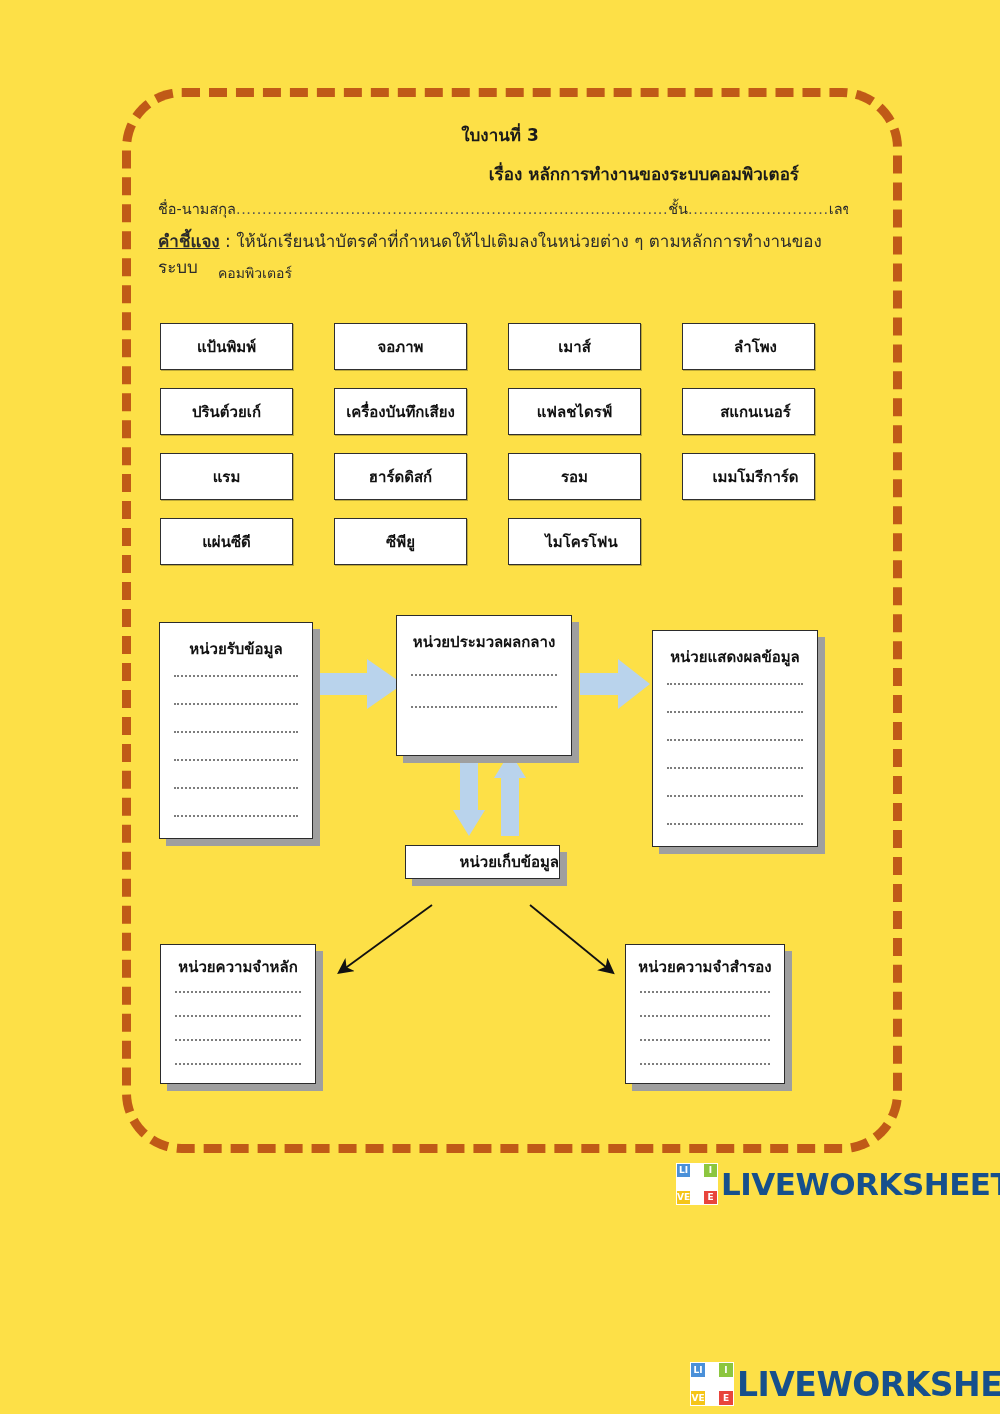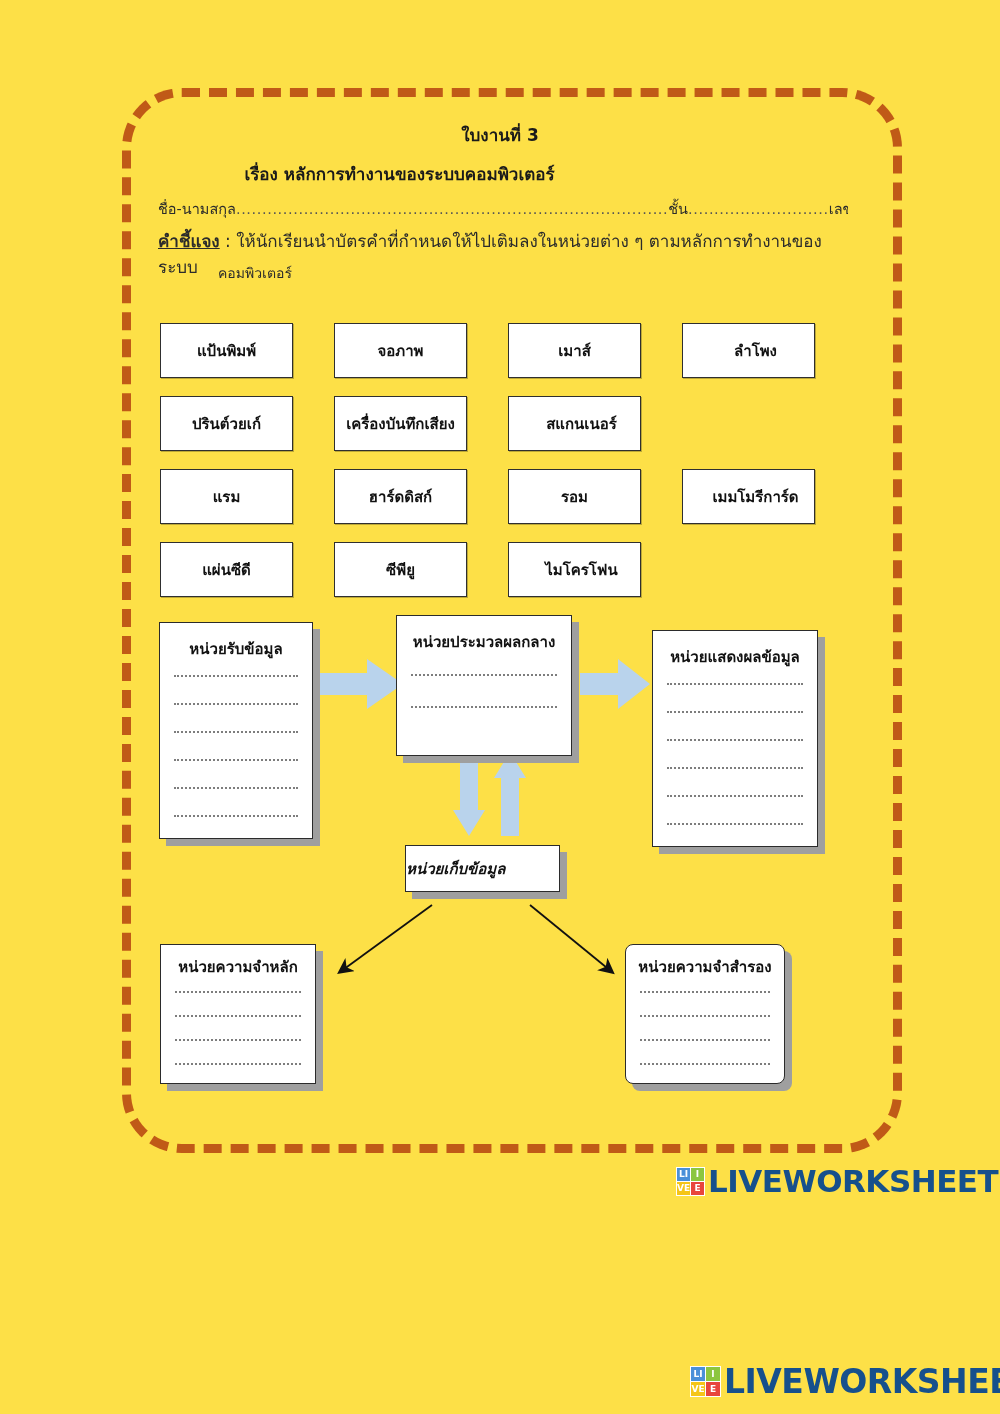--- a/index.html
+++ b/index.html
@@ -38,21 +38,21 @@
     width: 1000px;
     text-align: center;
     font-size: 17px;
     font-weight: bold;
     color: #1a1a1a;
   }
   #worksheet-subtitle {
     position: absolute;
     left: 0; top: 160px;
     width: 799px;
-    text-align: center;
+    text-align: right;
     font-size: 17px;
     font-weight: bold;
     color: #1a1a1a;
   }
 
   #name-line {
     position: absolute;
     left: 158px; top: 197px;
     width: 690px;
     font-size: 14.5px;
@@ -83,21 +83,21 @@
 
   
   #word-cards {
     position: absolute;
     left: 160px; top: 323px;
     width: 660px;
   }
   .card-row { display: flex; margin-bottom: 18px; }
   .word-card {
     width: 133px;
-    height: 55px;
+    height: 47px;
     border: 1.6px solid #2f2f2f;
     background: #ffffff;
     display: flex;
     align-items: center;
     justify-content: center;
     font-size: 15px;
     font-weight: bold;
     color: #111;
     margin-right: 41px;
     box-shadow: 1px 1px 0 rgba(0,0,0,0.25);
@@ -124,24 +124,24 @@
   .doc-line {
     border-bottom: 2px dotted #7d7d7d;
     height: 2px;
     margin-bottom: 26px;
   }
   .doc-lines.tight .doc-line { margin-bottom: 24px; }
 
   #box-input       { left: 159px; top: 622px;  width: 154px; height: 217px; }
   #box-cpu         { left: 396px; top: 615px;  width: 176px; height: 141px; }
   #box-output      { left: 652px; top: 630px;  width: 166px; height: 217px; }
-  #box-storage     { left: 405px; top: 845px;  width: 155px; height: 47px;
-                     display:flex; align-items:center; justify-content:flex-start;font-style:italic; }
+  #box-storage     { left: 405px; top: 845px;  width: 155px; height: 34px;
+                     display:flex; align-items:center; justify-content:flex-end; }
   #box-main-mem    { left: 160px; top: 944px;  width: 156px; height: 140px; }
-  #box-sec-mem     { left: 625px; top: 944px;  width: 160px; height: 140px; border-radius: 8px; }
+  #box-sec-mem     { left: 625px; top: 944px;  width: 160px; height: 140px; }
 
   #box-storage .doc-title { padding-top: 0; font-size: 15px; }
 
   #box-cpu .doc-lines { padding-top: 20px; }
   #box-cpu .doc-line { margin-bottom: 30px; }
 
   #box-main-mem .doc-title, #box-sec-mem .doc-title { padding-top: 10px; }
   #box-main-mem .doc-lines, #box-sec-mem .doc-lines { padding-top: 12px; }
   #box-main-mem .doc-line, #box-sec-mem .doc-line { margin-bottom: 22px; }
 
@@ -154,21 +154,21 @@
   
   .lw-logo {
     position: absolute;
     display: flex;
     align-items: center;
   }
   .lw-tiles {
     display: grid;
     grid-template-columns: 1fr 1fr;
     grid-template-rows: 1fr 1fr;
-    gap: 1px;
+    gap: 14px;
     background: #ffffff;
     border: 1px solid #ffffff;
   }
   .lw-tile {
     display: flex;
     align-items: center;
     justify-content: center;
     font-weight: bold;
     color: #ffffff;
     line-height: 1;
@@ -209,20 +209,21 @@
   <div id="word-cards">
     <div class="card-row">
       <div class="word-card">แป้นพิมพ์</div>
       <div class="word-card">จอภาพ</div>
       <div class="word-card">เมาส์</div>
       <div class="word-card">ลำโพง</div>
     </div>
     <div class="card-row">
       <div class="word-card">ปรินต์วยเก์</div>
       <div class="word-card">เครื่องบันทึกเสียง</div>
+      <div class="word-card">แฟลชไดรฟ์</div>
       <div class="word-card">สแกนเนอร์</div>
     </div>
     <div class="card-row">
       <div class="word-card">แรม</div>
       <div class="word-card">ฮาร์ดดิสก์</div>
       <div class="word-card">รอม</div>
       <div class="word-card">เมมโมรีการ์ด</div>
     </div>
     <div class="card-row">
       <div class="word-card">แผ่นซีดี</div>

